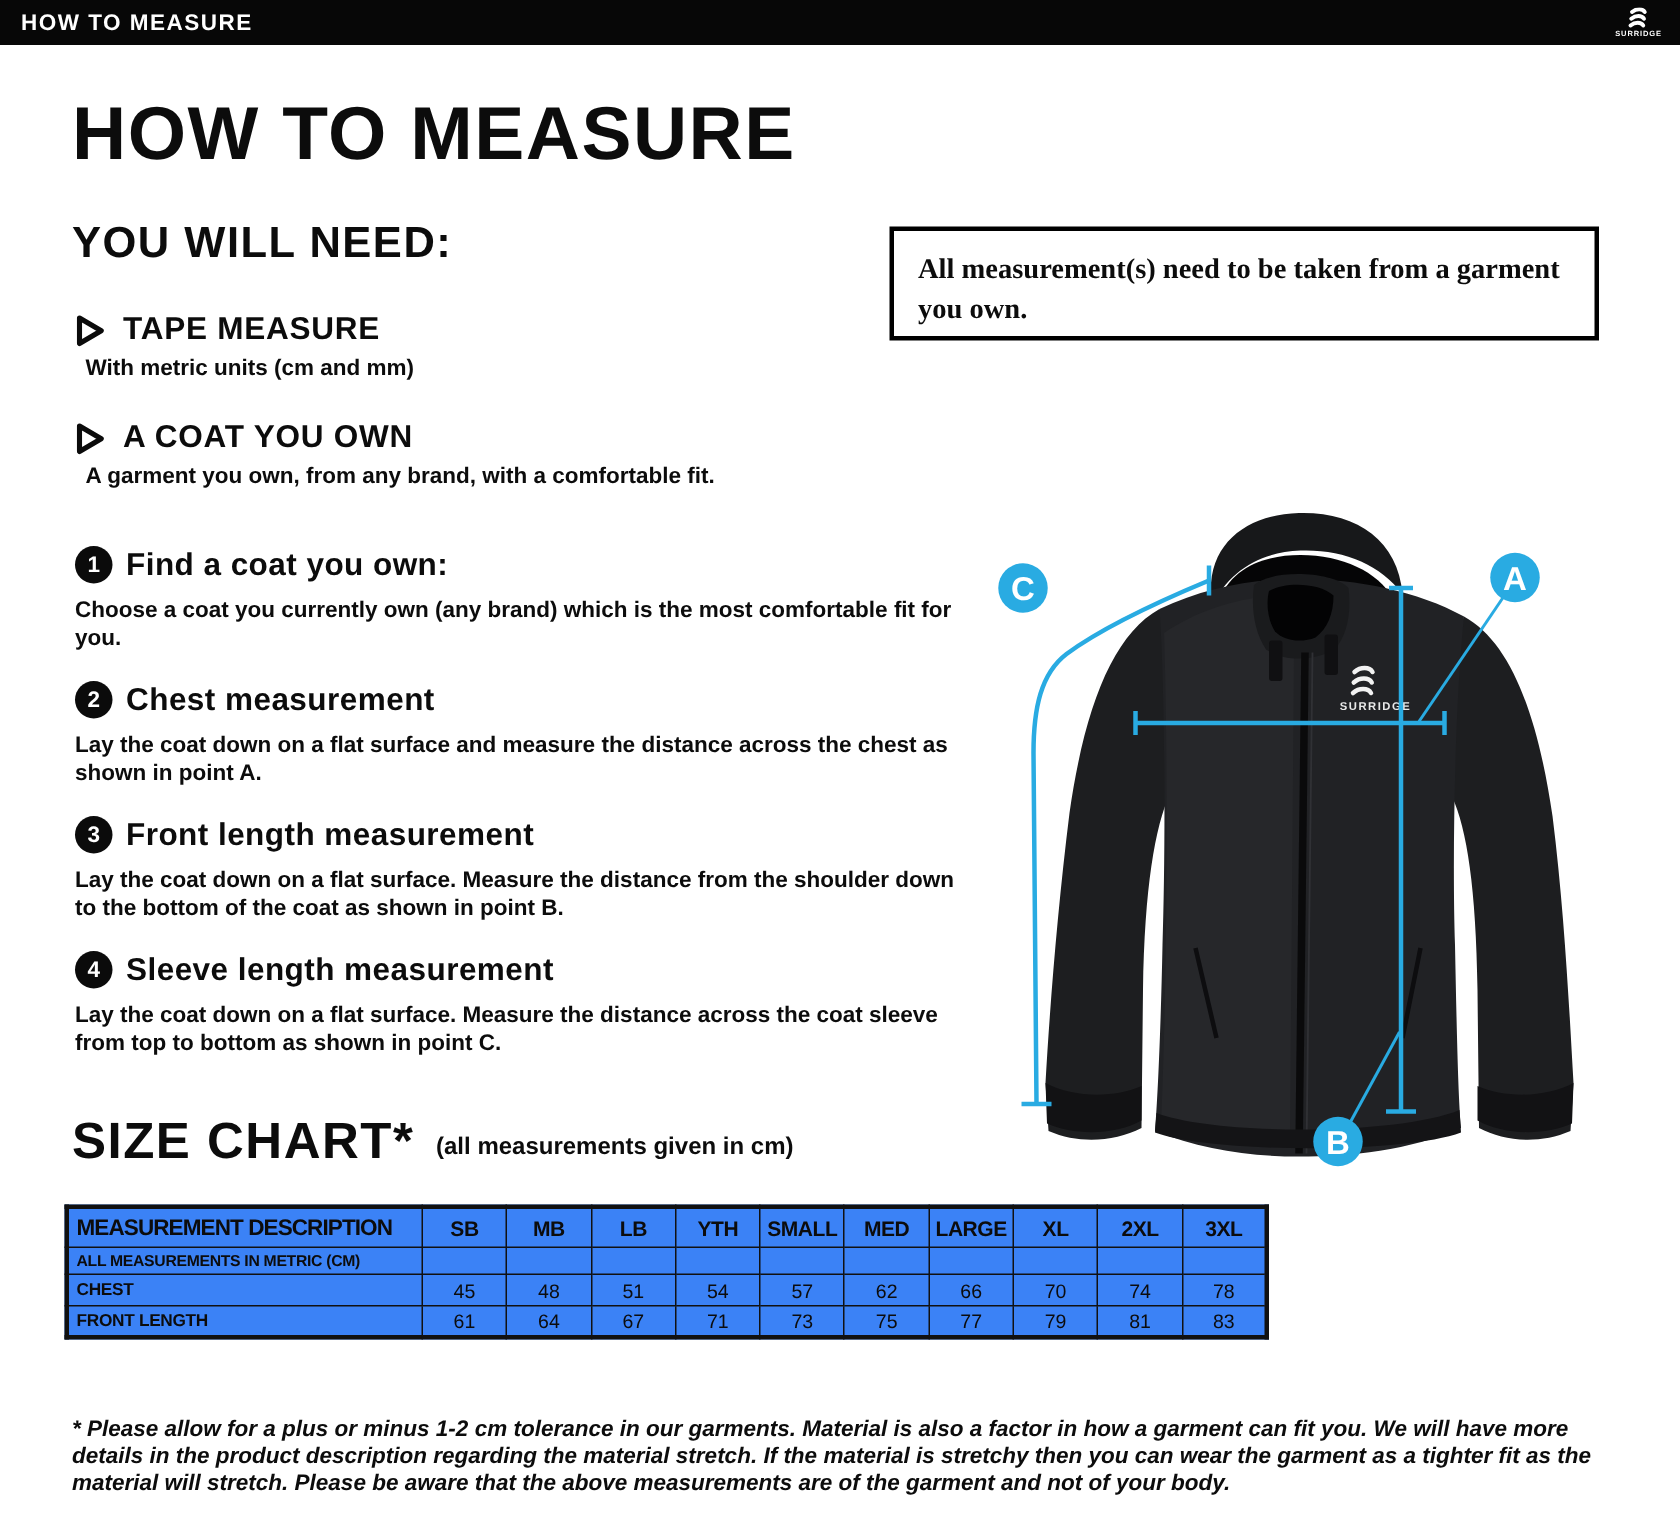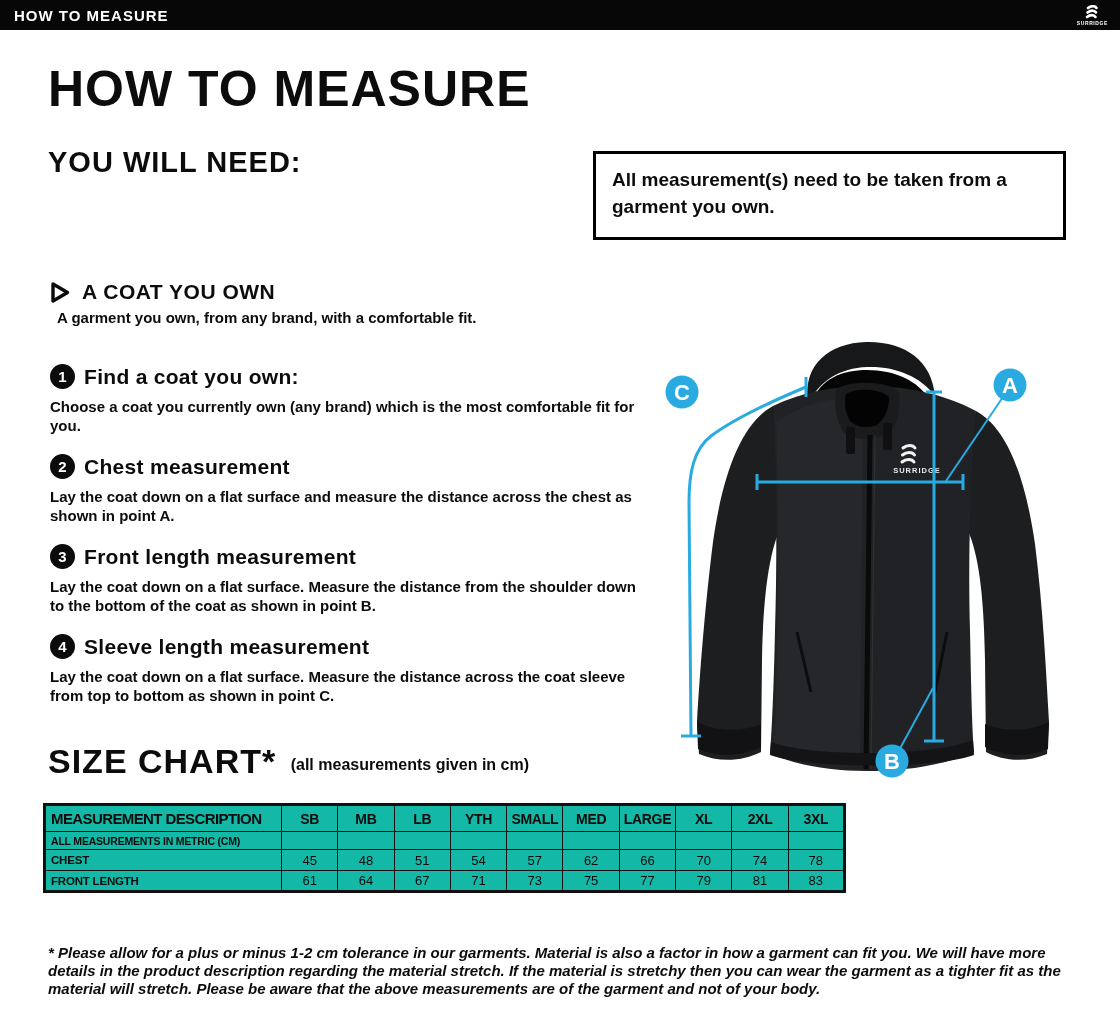--- a/index.html
+++ b/index.html
@@ -36,23 +36,23 @@
     position: absolute; left: 48px; top: 60px;
     font-size: 50px; font-weight: bold; letter-spacing: 1px; color: #0c0c0c;
   }
   .need-heading {
     position: absolute; left: 48px; top: 146px;
     font-size: 29px; font-weight: bold; letter-spacing: 1px; color: #0c0c0c;
   }
 
   
   .callout {
-    position: absolute; left: 593px; top: 151px; width: 473px; height: 89px;
+    position: absolute; left: 593px; top: 151px; width: 473px; height: 76px;
     border: 3px solid #000; padding: 12px 16px;
-    font-size: 19px; font-weight: bold; line-height: 27px; color: #0c0c0c;
+    font-size: 19px; font-weight: bold; line-height: 27px; color: #0c0c0c; font-family: Liberation Serif, serif;
   }
 
   
   .tool { position: absolute; left: 50px; }
   .tool-head { display: flex; align-items: center; gap: 11px; }
   .tool-title { font-size: 21px; font-weight: bold; letter-spacing: 0.5px; color: #0c0c0c; }
   .tool-desc { margin: 5px 0 0 7px; font-size: 15px; font-weight: bold; color: #0c0c0c; }
   #tool-tape { top: 208px; }
   #tool-coat { top: 280px; }
 
@@ -75,21 +75,21 @@
   .figure { position: absolute; left: 650px; top: 330px; width: 450px; height: 470px; }
 
   
   .size-chart-head { position: absolute; left: 48px; top: 742px; white-space: nowrap; }
   .size-chart-title { display: inline; font-size: 34px; font-weight: bold; letter-spacing: 1px; color: #0c0c0c; margin-top: 28px; }
   .size-chart-sub { display: inline-block; font-size: 16px; font-weight: bold; margin-left: 10px; position: relative; top: -3px; color: #0c0c0c; }
 
   .table-wrap { position: absolute; left: 43px; top: 803px; }
   table.size-table {
     border-collapse: collapse; table-layout: fixed; width: 803px;
-    border: 3px solid #111; background: #14b8a6;
+    border: 3px solid #111; background: #3b82f6;
   }
   table.size-table th, table.size-table td {
     border: 1.5px solid #111; text-align: center; vertical-align: middle;
     font-family: "Liberation Sans", sans-serif; color: #0c0c0c; overflow: hidden;
   }
   table.size-table col.desc-col { width: 237px; }
   tr.head-row { height: 27px; }
   tr.head-row th { font-size: 14px; font-weight: bold; letter-spacing: -0.3px; }
   tr.head-row th.desc { font-size: 15px; text-align: left; padding-left: 5px; letter-spacing: -0.6px; }
   tr.metric-row { height: 18px; }
@@ -121,20 +121,29 @@
       </svg>
       <span class="brand-text">SURRIDGE</span>
     </span>
   </div>
 
   <h1 class="page-title">HOW TO MEASURE</h1>
   <h2 class="need-heading">YOU WILL NEED:</h2>
 
   <div class="callout">All measurement(s) need to be taken from a garment you own.</div>
 
+  <div class="tool" id="tool-tape">
+    <div class="tool-head">
+      <svg width="21" height="23" viewBox="0 0 21 23">
+        <polygon points="3,3 17.5,11.5 3,20" fill="#ffffff" stroke="#0b0b0b" stroke-width="3.4" stroke-linejoin="round"></polygon>
+      </svg>
+      <span class="tool-title">TAPE MEASURE</span>
+    </div>
+    <p class="tool-desc">With metric units (cm and mm)</p>
+  </div>
 
   <div class="tool" id="tool-coat">
     <div class="tool-head">
       <svg width="21" height="23" viewBox="0 0 21 23">
         <polygon points="3,3 17.5,11.5 3,20" fill="#ffffff" stroke="#0b0b0b" stroke-width="3.4" stroke-linejoin="round"></polygon>
       </svg>
       <span class="tool-title">A COAT YOU OWN</span>
     </div>
     <p class="tool-desc">A garment you own, from any brand, with a comfortable fit.</p>
   </div>

